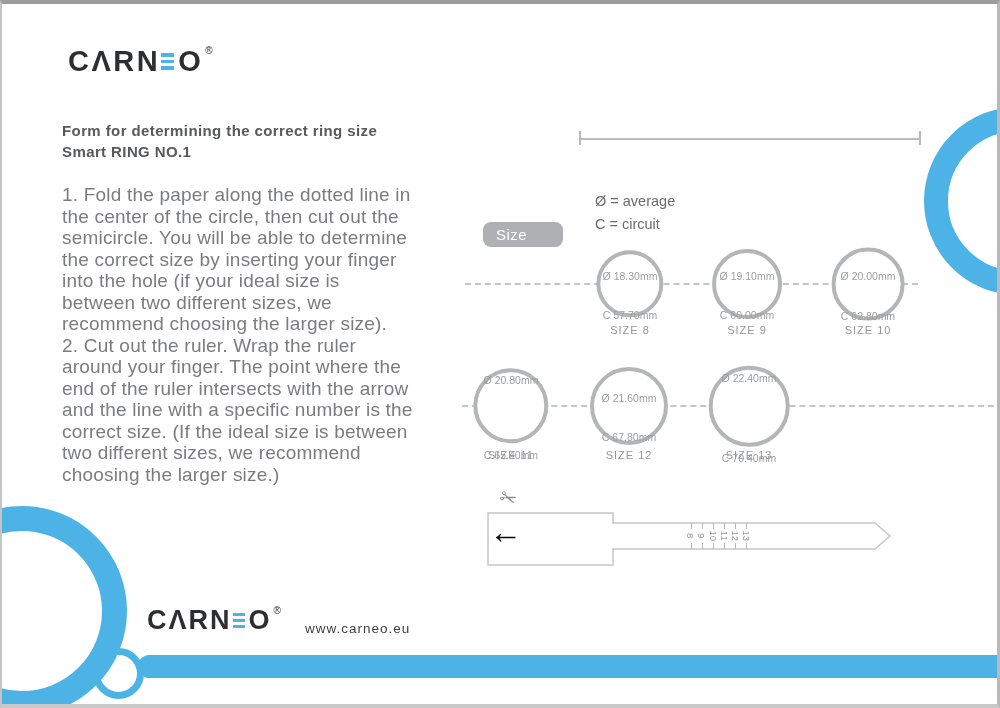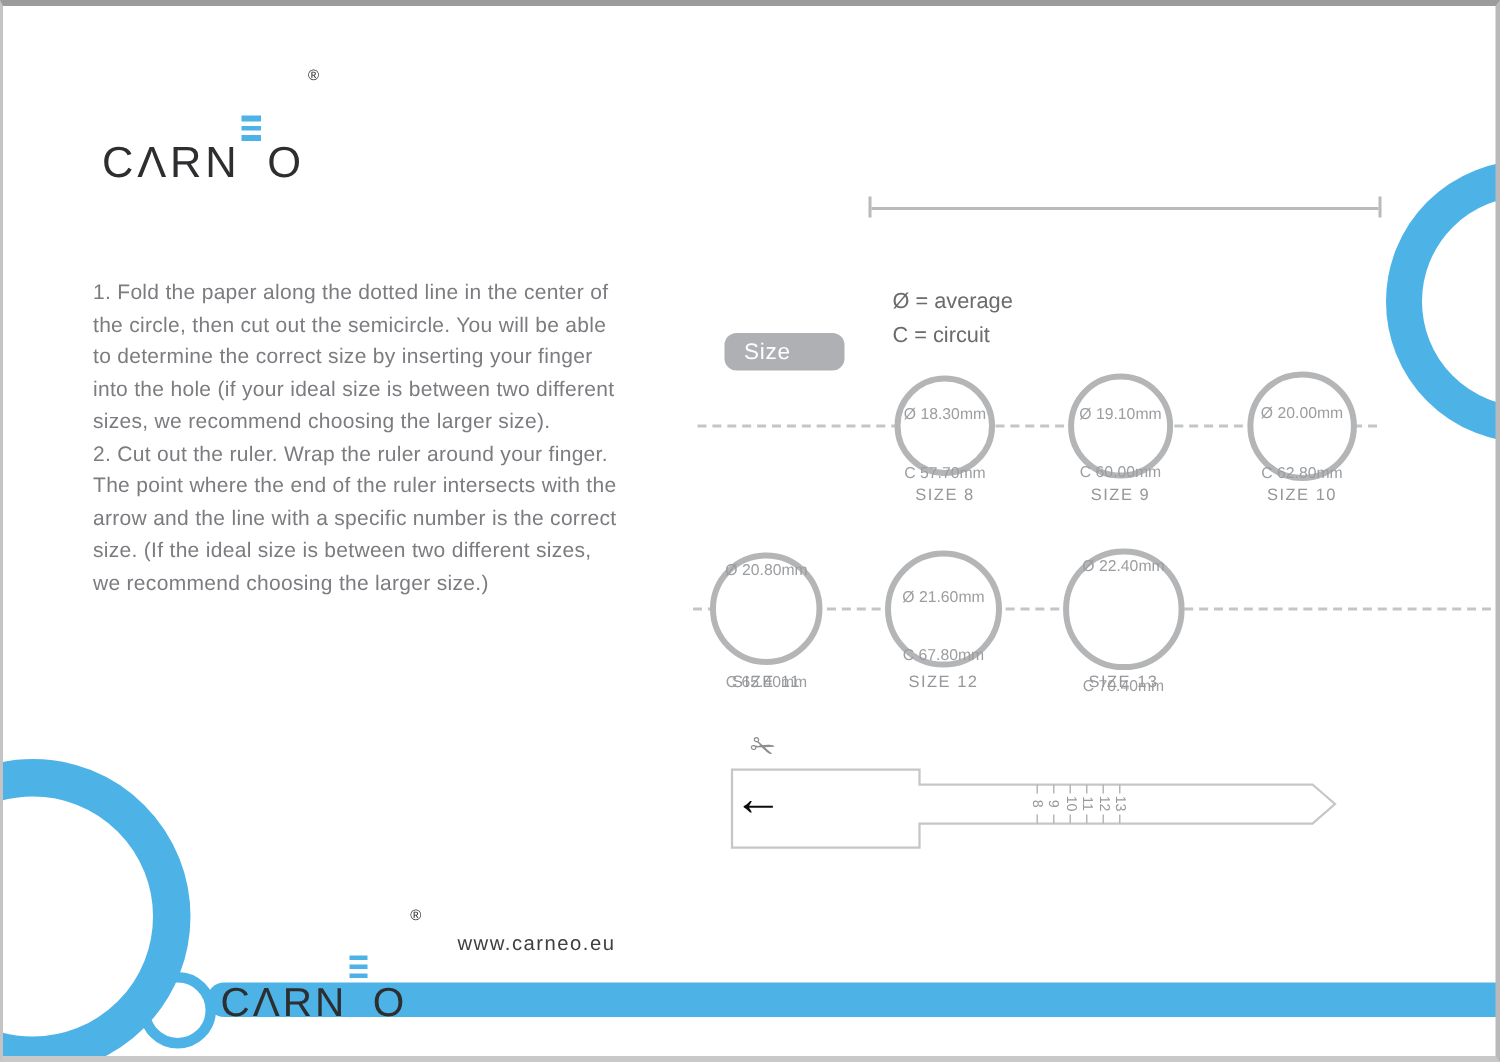--- a/index.html
+++ b/index.html
@@ -8,30 +8,30 @@
   }
   html,body{margin:0;padding:0;}
   body{width:1000px;height:708px;position:relative;overflow:hidden;background:#fff;
        font-family:"Liberation Sans","DejaVu Sans",sans-serif;color:var(--text-gray);}
   .page{position:absolute;inset:0;background:#fff;}
   .frame{position:absolute;inset:0;pointer-events:none;z-index:60;
          border-top:4px solid #9c9c9c;border-left:2px solid #c4c4c4;
          border-right:3px solid #b9b9b9;border-bottom:4px solid #c9c9c9;}
   
   .logo{position:absolute;display:flex;align-items:center;color:#2d2e30;}
-  .logo .word{font-size:29px;letter-spacing:2.5px;font-weight:400;line-height:1;margin-top:48px;}
+  .logo .word{font-size:29px;letter-spacing:2.5px;font-weight:700;line-height:1;}
   .logo .ebars{display:inline-flex;flex-direction:column;gap:3px;margin:0 4px 0 1px;}
   .logo .ebars i{display:block;width:13px;height:3.5px;background:var(--blue);}
   .logo .reg{font-size:10px;align-self:flex-start;margin:-2px 0 0 2px;color:#2d2e30;}
   .logo.sm .word{font-size:27px;letter-spacing:2px;}
   .logo.sm .ebars i{width:12px;height:3px;}
   
   .title{position:absolute;left:62px;top:120px;font-size:15px;font-weight:700;
          color:var(--text-dark);line-height:21px;letter-spacing:0.4px;}
-  .steps{position:absolute;left:62px;top:184px;width:354px;font-size:14px;
+  .steps{position:absolute;left:62px;top:184px;width:354px;font-size:19px;
          line-height:21.5px;color:var(--text-gray);letter-spacing:0.2px;}
   .steps p{margin:0;}
   
   .print-note{position:absolute;left:570px;top:45px;width:382px;font-size:14.5px;
               line-height:15.5px;color:#6d6e71;letter-spacing:0.2px;}
   .measure-caption{position:absolute;left:573px;top:107px;font-size:15.5px;font-weight:700;
                    color:#666769;letter-spacing:0.3px;}
   .measure-line{position:absolute;left:579px;top:131px;width:338px;height:14px;
                 border-left:2px solid #b9babb;border-right:2px solid #b9babb;}
   .measure-line i{position:absolute;left:0;right:0;top:7px;height:1.5px;background:#b9babb;}
@@ -84,20 +84,24 @@
     <span class="word">CΛRN</span>
     <span class="ebars">
         <i></i>
         <i></i>
         <i></i>
       </span>
     <span class="word">O</span>
     <span class="reg">®</span>
   </div>
 
+  <div class="title">
+    <div>Form for determining the correct ring size</div>
+    <div>Smart RING NO.1</div>
+  </div>
   <div class="steps">
     <p>1. Fold the paper along the dotted line in the center of the circle, then cut out the semicircle. You will be able to determine the correct size by inserting your finger into the hole (if your ideal size is between two different sizes, we recommend choosing the larger size).</p>
     <p>2. Cut out the ruler. Wrap the ruler around your finger. The point where the end of the ruler intersects with the arrow and the line with a specific number is the correct size. (If the ideal size is between two different sizes, we recommend choosing the larger size.)</p>
   </div>
 
   <div class="measure-line">
       <i></i>
     </div>
 
   <div class="legend">

